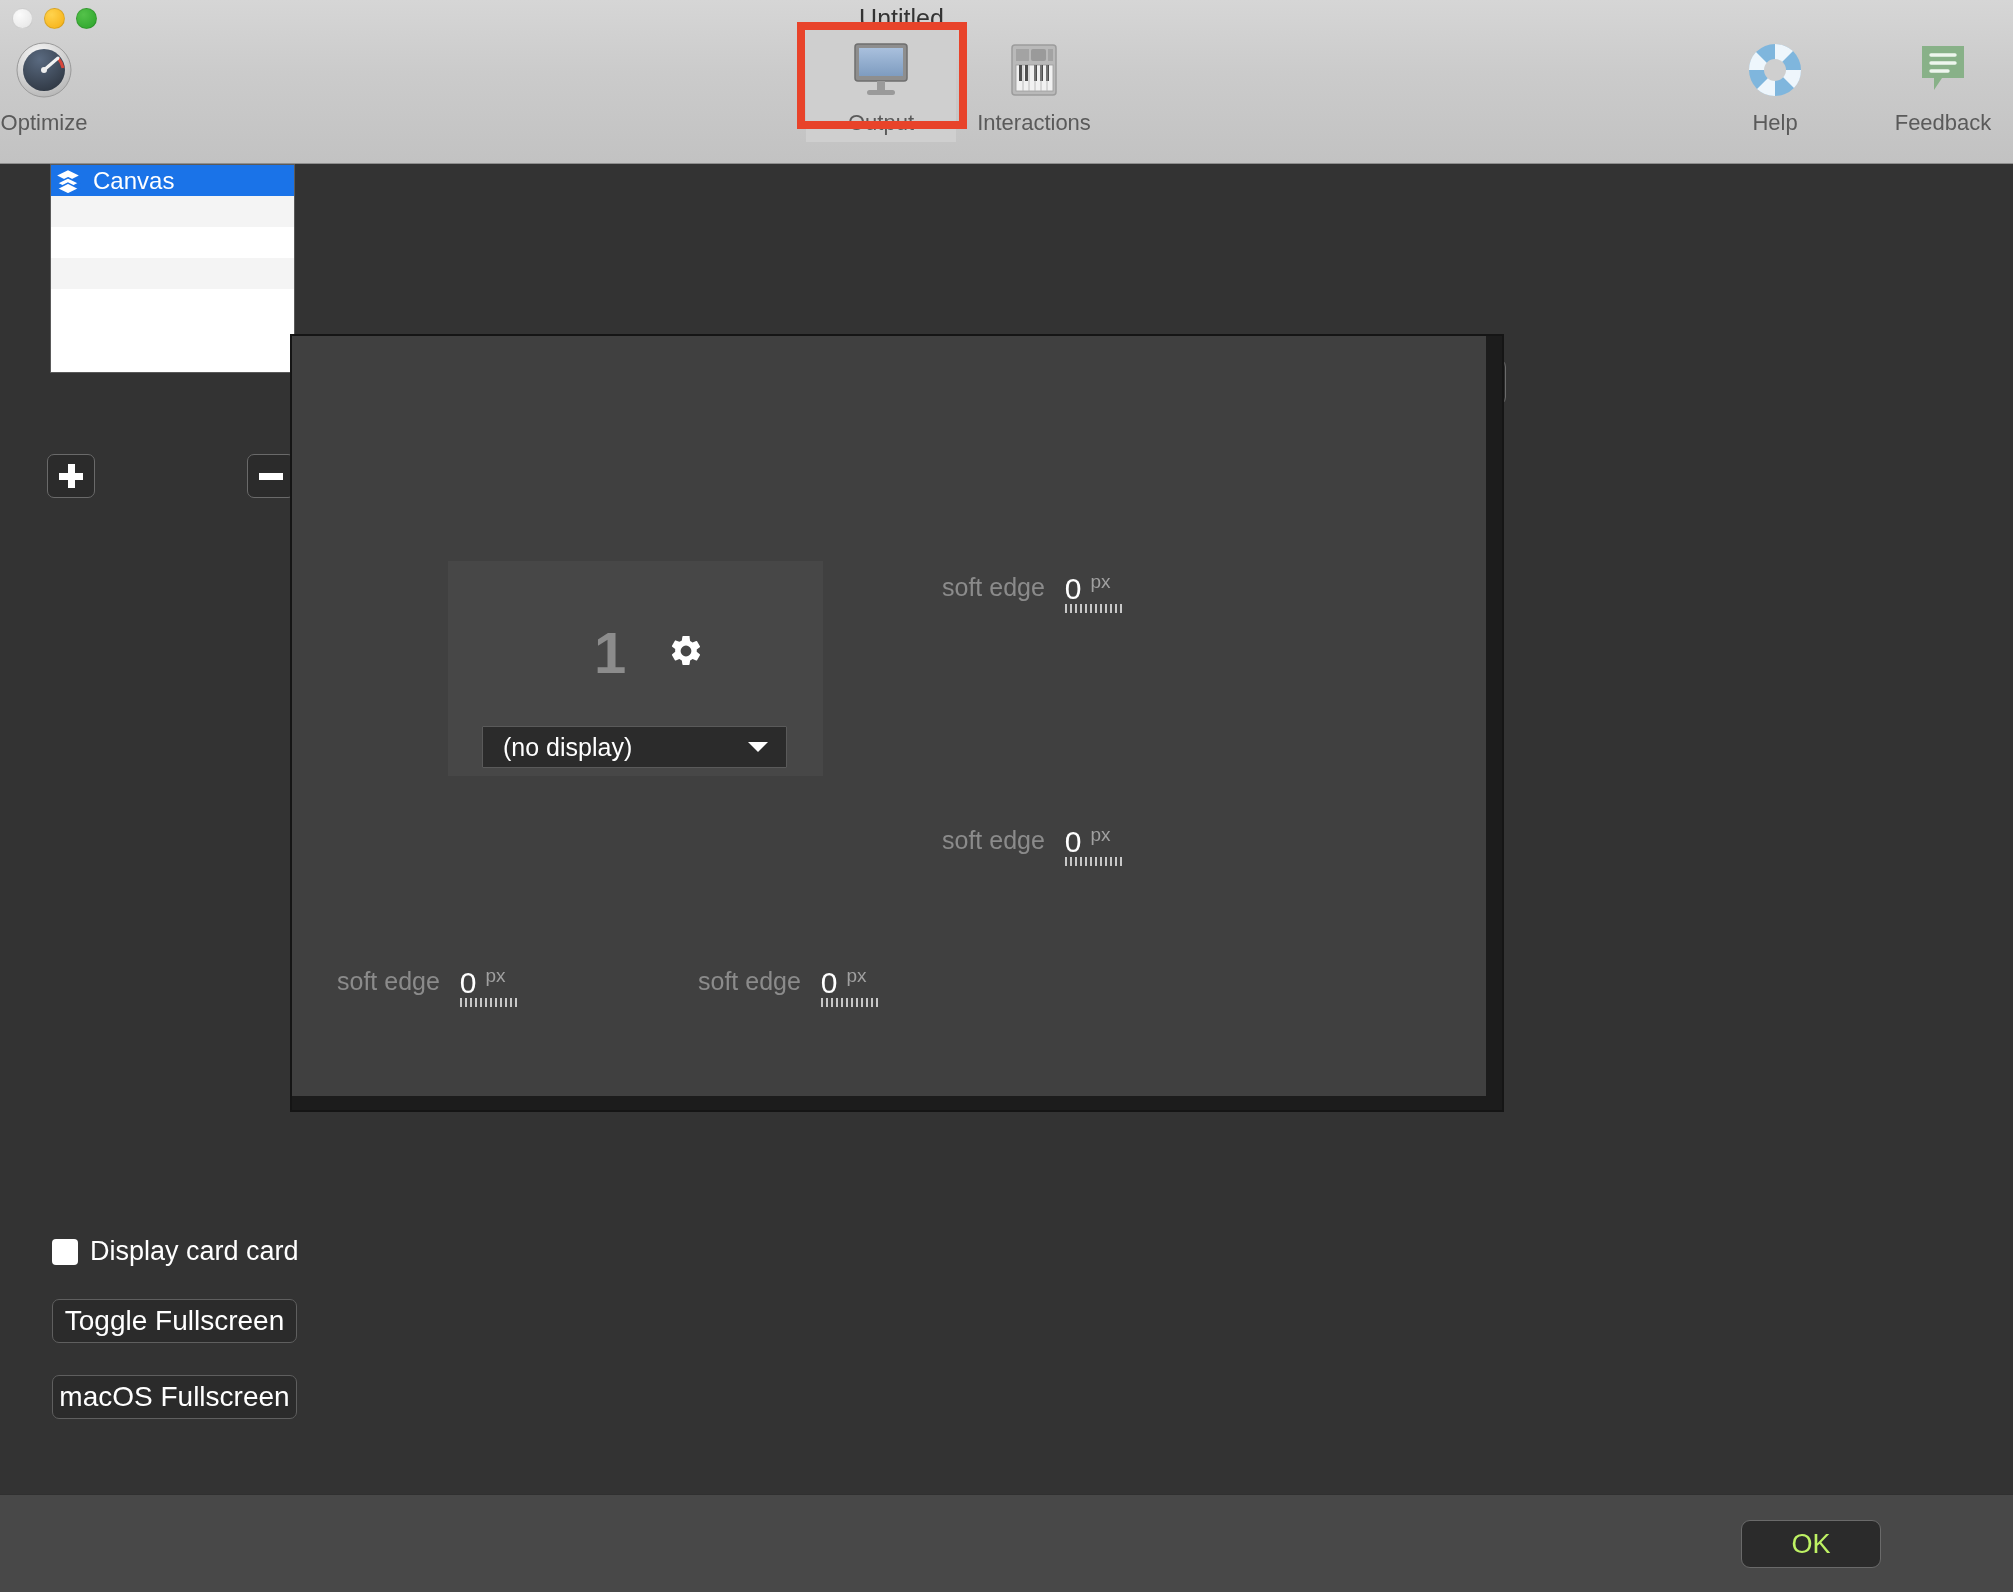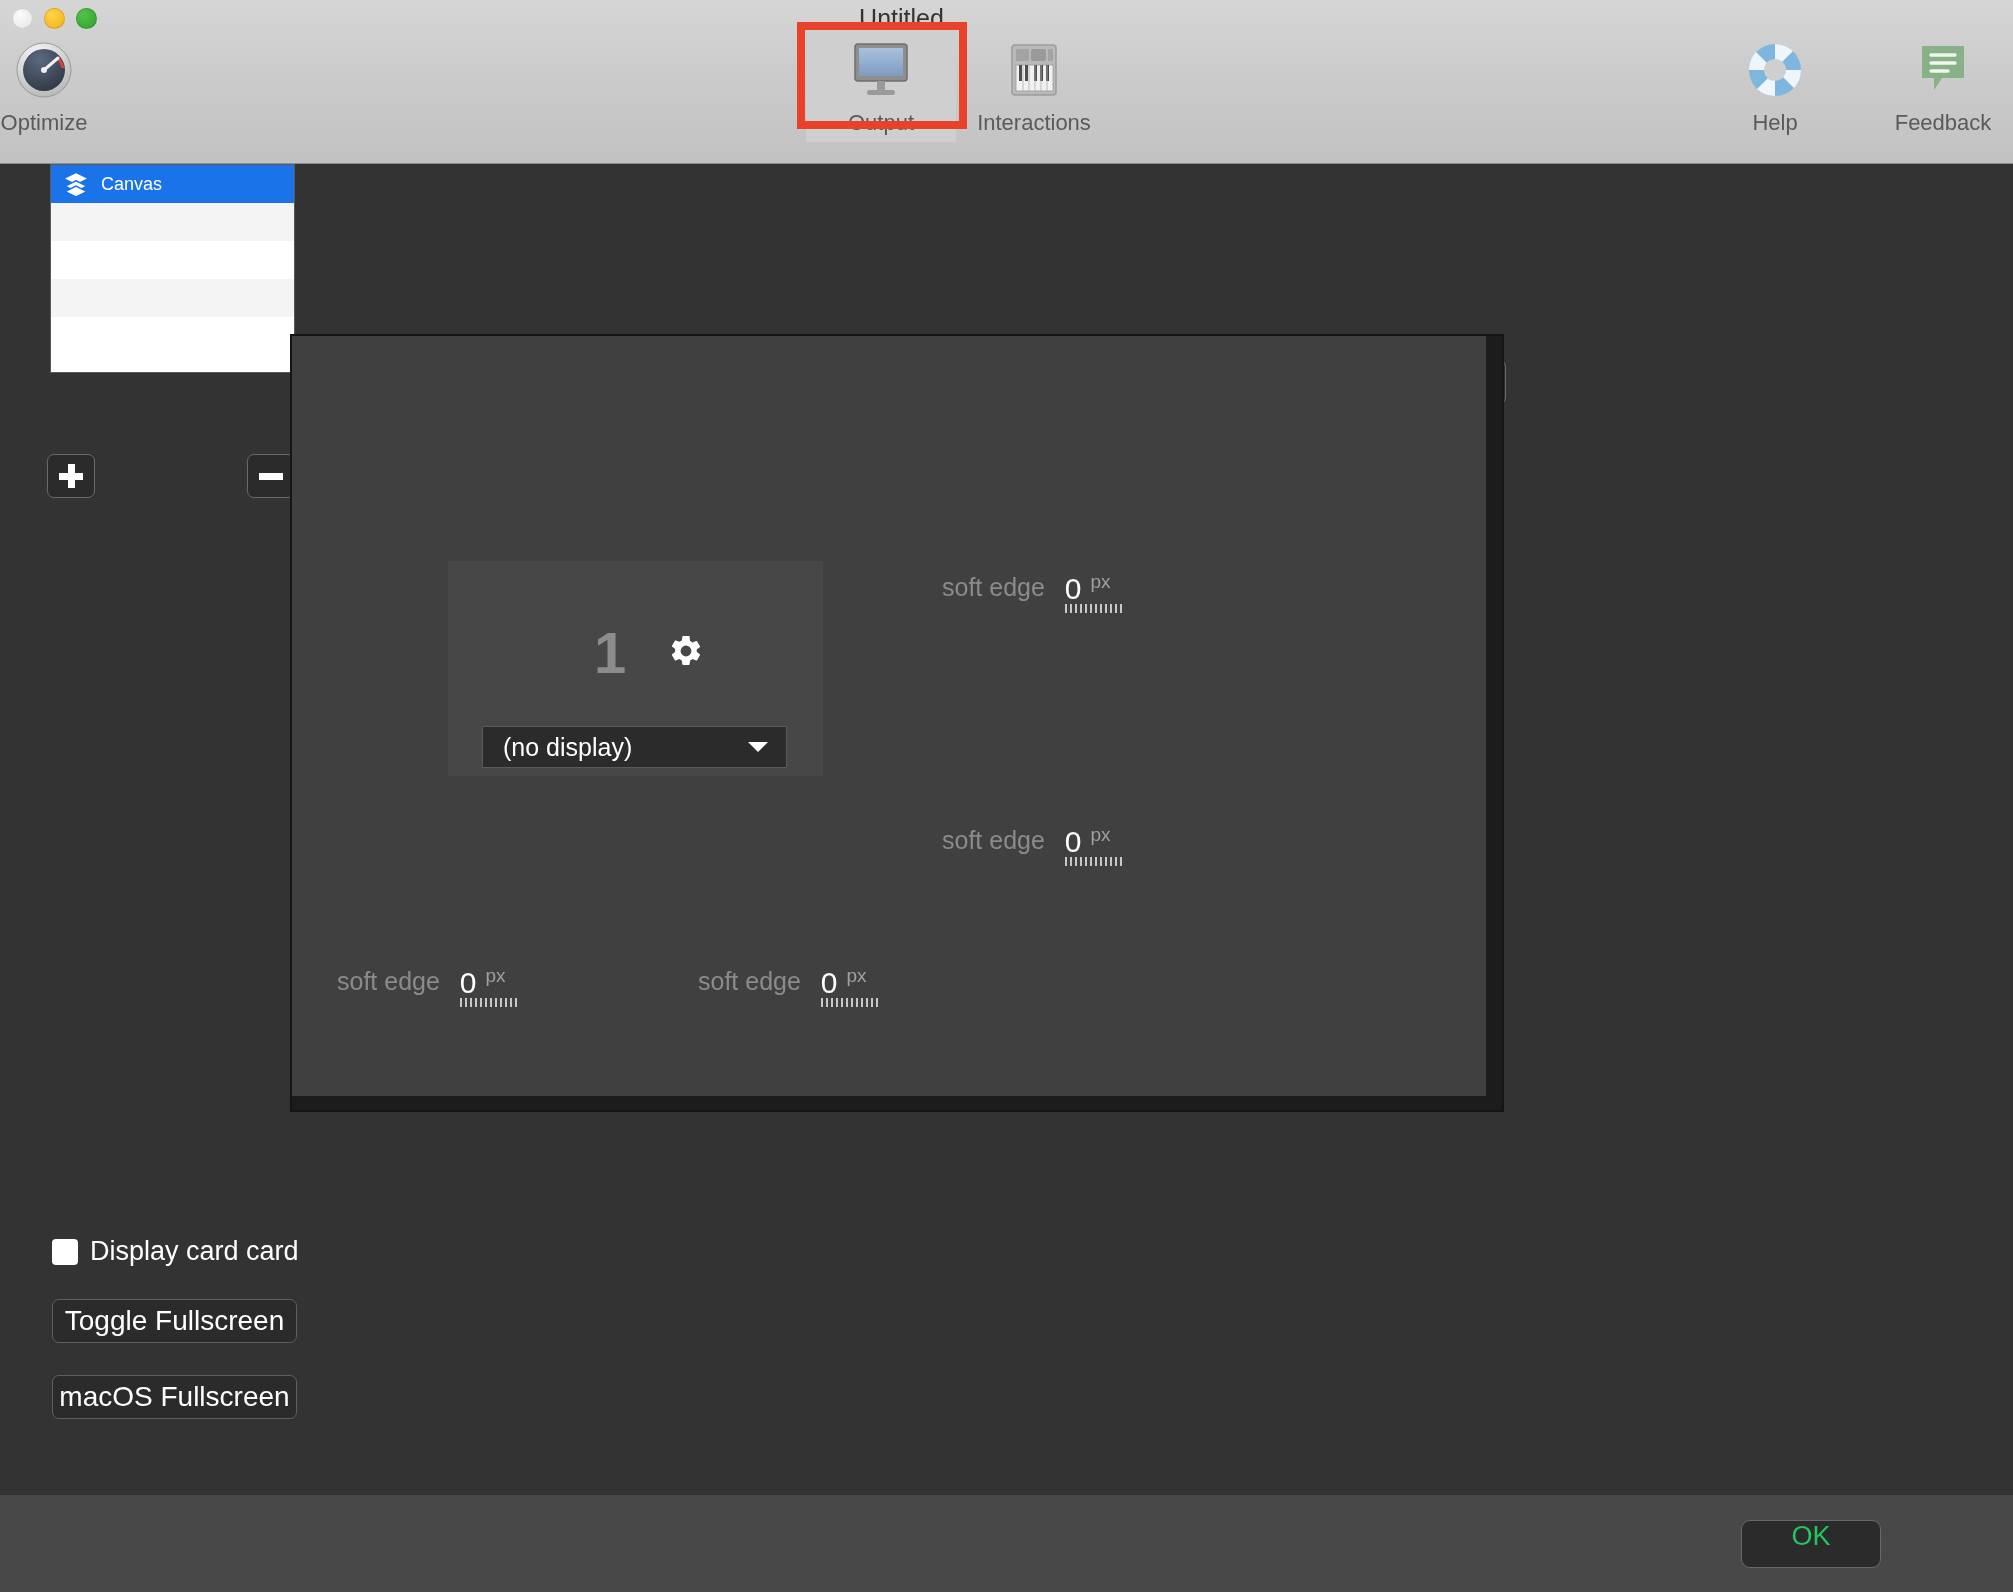--- a/index.html
+++ b/index.html
@@ -109,25 +109,25 @@
   .canvas-list {
     position: absolute;
     left: 50px; top: 0px;
     width: 245px;
     height: 209px;
     background: #ffffff;
     border: 1px solid #5a5a5a;
     overflow: hidden;
   }
   .cl-row {
-    height: 38px;
-    display: flex;
-    align-items: center;
-    padding-left: 12px;
-    font-size: 18px;
+    height: 31px;
+    display: flex;
+    align-items: center;
+    padding-left: 4px;
+    font-size: 24px;
     color: #000;
   }
   .cl-row.selected {
     background: #1a73e8;
     color: #ffffff;
   }
   .cl-row.odd  { background: #f4f4f4; }
   .cl-row.even { background: #ffffff; }
   .layers-icon {
     width: 26px; height: 26px;
@@ -442,23 +442,24 @@
     background: #484848;
     border-top: 1px solid #303030;
   }
   .ok-btn {
     position: absolute;
     right: 132px; top: 25px;
     width: 140px; height: 48px;
     background: #2b2b2b;
     border: 1px solid #6a6a6a;
     border-radius: 9px;
-    color: #22c55e;
+    color: #bef264;
     font-size: 27px;
     display: flex;
+    align-items: center;
     justify-content: center;
     cursor: default;
   }
 </style>
 </head>
 <body>
 
 <div id="app">
 
   <div class="toolbar">

